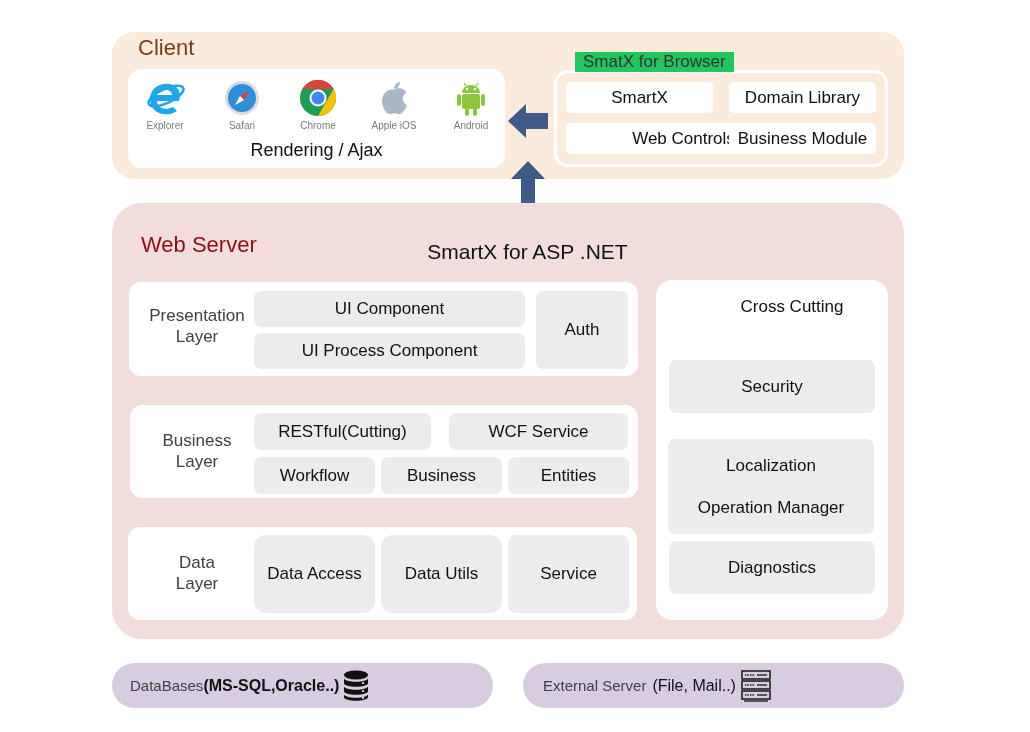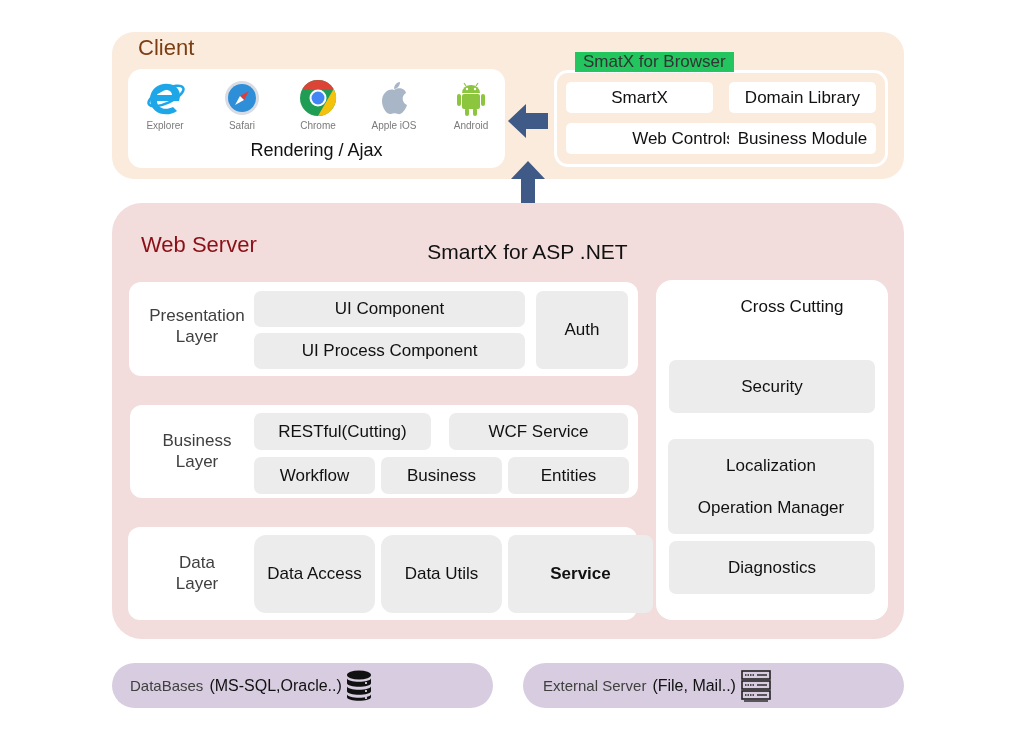--- a/index.html
+++ b/index.html
@@ -131,34 +131,34 @@
 <div class="abs gbox center" style="left:381px;top:457px;width:121px;height:37px;">Business</div>
 <div class="abs gbox center" style="left:508px;top:457px;width:121px;height:37px;">Entities</div>
 
 <div class="abs layer" style="left:128px;top:527px;width:509px;height:93px;"></div>
 <div class="abs layer-label center" style="left:138px;top:552px;width:118px;flex-direction:column;">
   <span>Data</span>
   <span>Layer</span>
 </div>
 <div class="abs gbox center" style="left:254px;top:535px;width:121px;height:78px;border-radius:12px;">Data Access</div>
 <div class="abs gbox center" style="left:381px;top:535px;width:121px;height:78px;border-radius:12px;">Data Utils</div>
-<div class="abs gbox center" style="left:508px;top:535px;width:145px;height:78px;border-radius:8px;font-weight:bold;">Service</div>
+<div class="abs gbox center" style="left:508px;top:535px;width:121px;height:78px;border-radius:8px;">Service</div>
 
 <div class="abs layer" style="left:656px;top:280px;width:232px;height:340px;border-radius:16px;"></div>
 <div class="abs center" style="left:656px;top:296px;width:272px;flex-direction:column;font-size:17px;line-height:21px;">
   <span>Cross Cutting</span>
 </div>
 <div class="abs gbox center" style="left:669px;top:360px;width:206px;height:53px;">Security</div>
 <div class="abs gbox center" style="left:668px;top:421px;width:206px;height:53px;margin-top:18px;">Localization</div>
 <div class="abs gbox center" style="left:668px;top:481px;width:206px;height:53px;">Operation Manager</div>
 <div class="abs gbox center" style="left:669px;top:541px;width:206px;height:53px;">Diagnostics</div>
 
 <div class="abs pill" style="left:112px;top:663px;width:381px;display:flex;align-items:center;padding-left:18px;box-sizing:border-box;">
   <span class="big">DataBases</span>
-  <span class="small" style="margin-left:6px;">(MS-SQL,Oracle..)</span>
+  <span class="small" style="font-weight:bold;">(MS-SQL,Oracle..)</span>
   <svg style="margin-left:4px;" width="26" height="32" viewBox="0 0 26 32">
     <ellipse cx="13" cy="5" rx="12" ry="4.5" fill="#111"></ellipse>
     <path d="M1 8 C1 13 25 13 25 8 V13 C25 18 1 18 1 13 Z" fill="#111"></path>
     <path d="M1 16 C1 21 25 21 25 16 V21 C25 26 1 26 1 21 Z" fill="#111"></path>
     <path d="M1 24 C1 29 25 29 25 24 V27 C25 32 1 32 1 27 Z" fill="#111"></path>
     <circle cx="20" cy="13" r="1" fill="#fff"></circle>
       <circle cx="20" cy="21" r="1" fill="#fff"></circle>
       <circle cx="20" cy="28" r="1" fill="#fff"></circle>
   </svg>
 </div>

